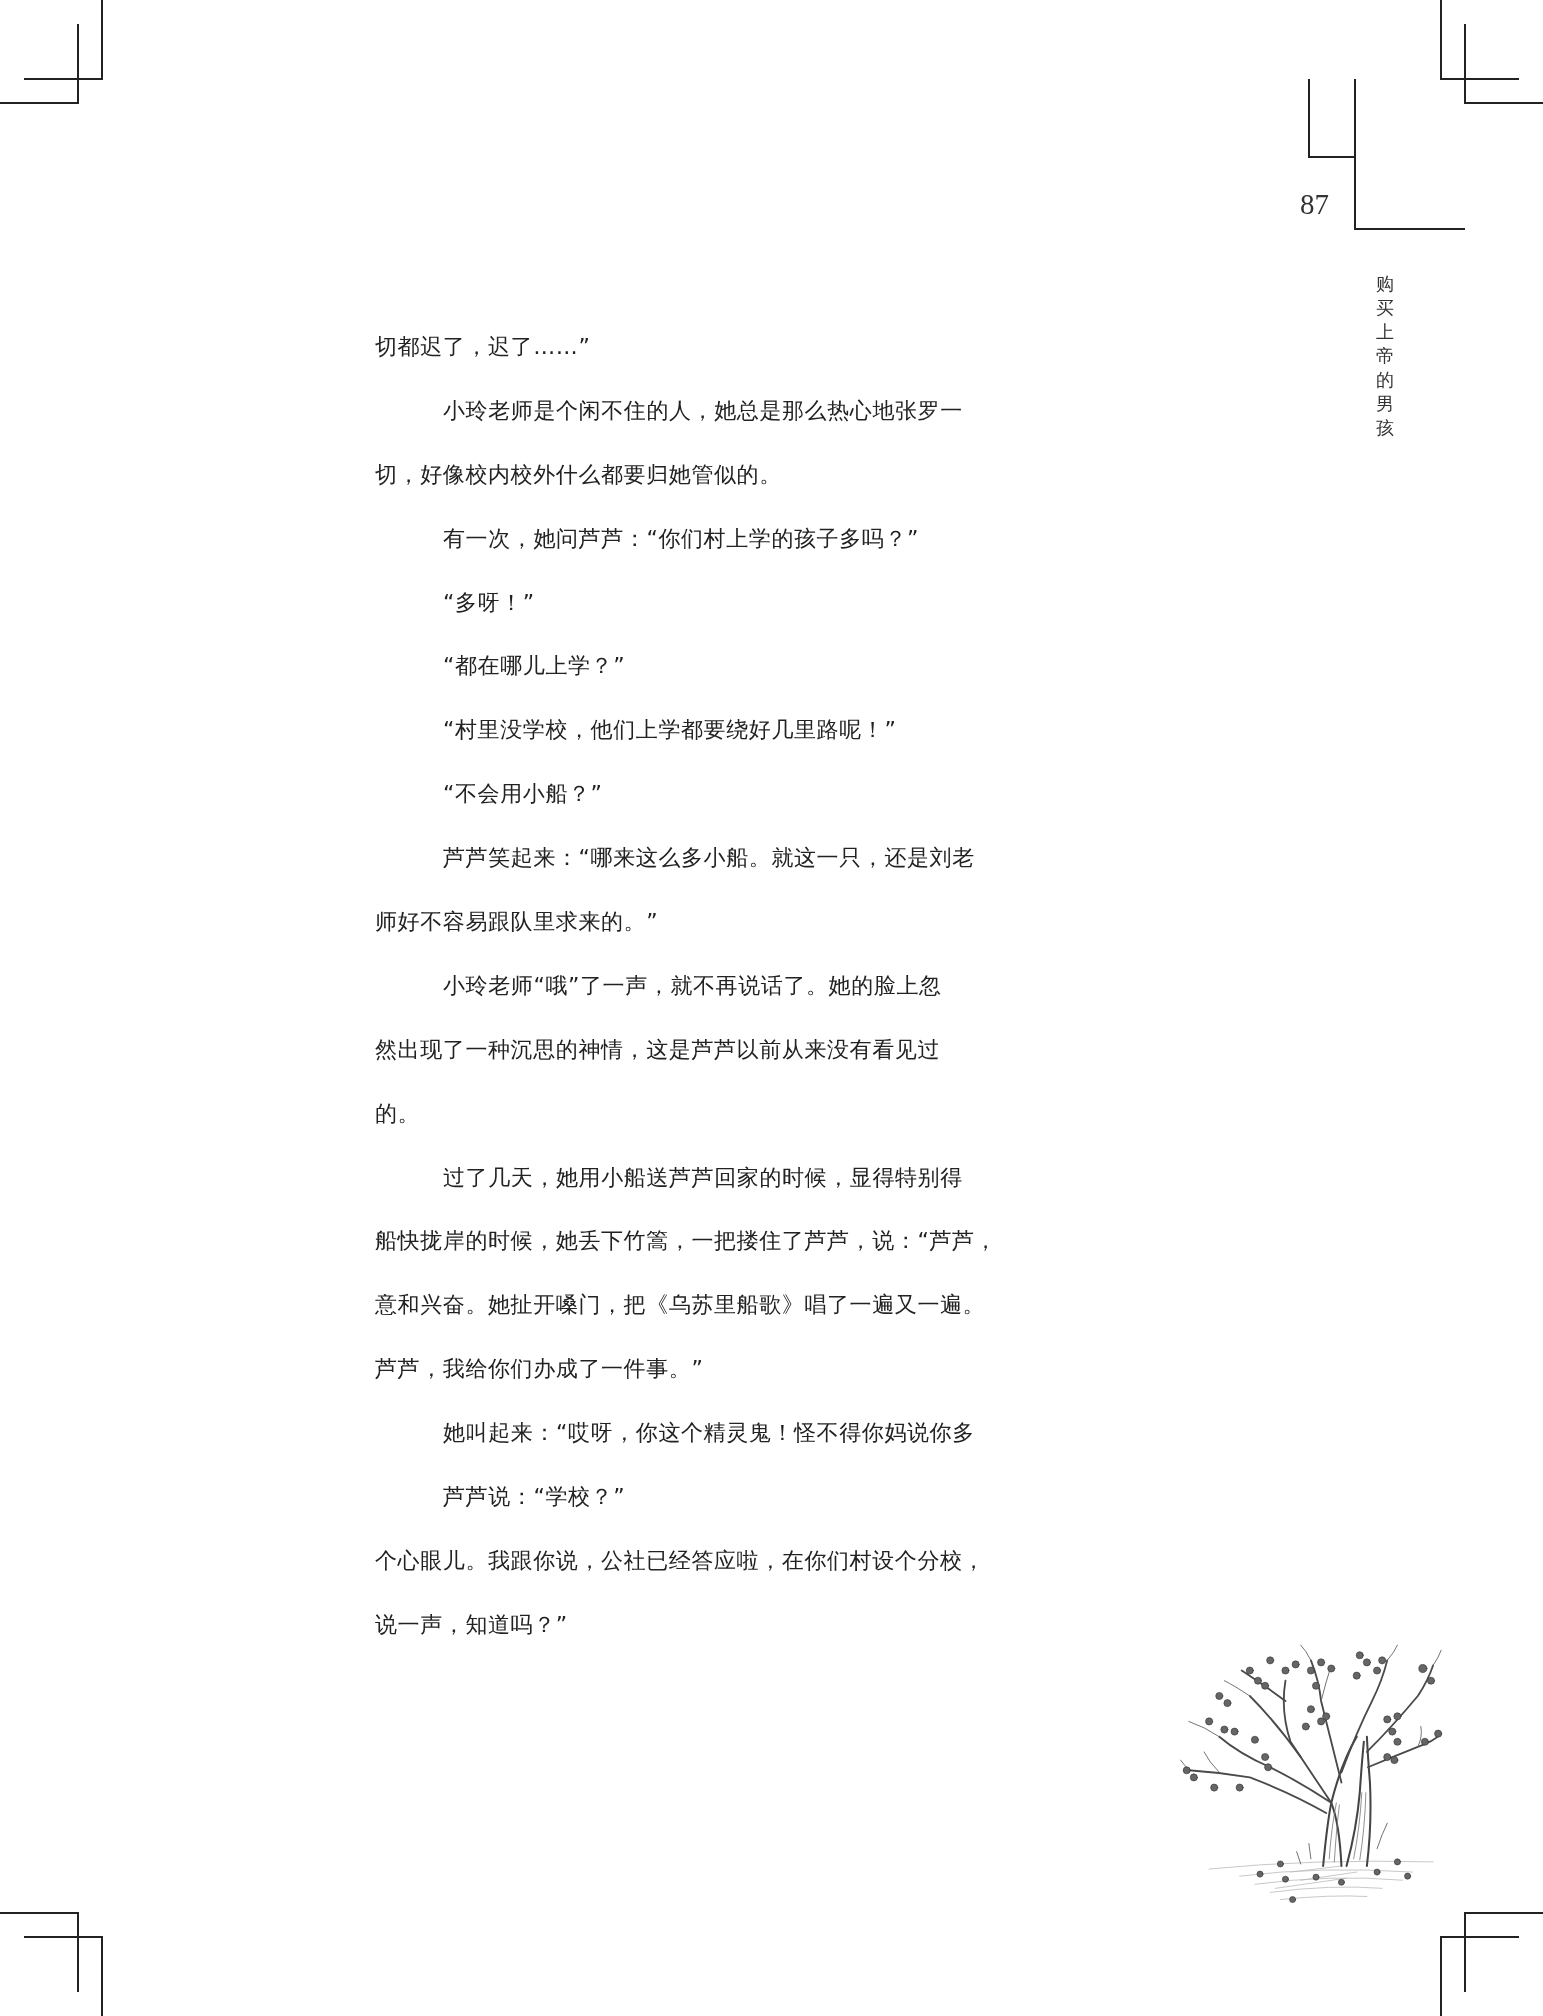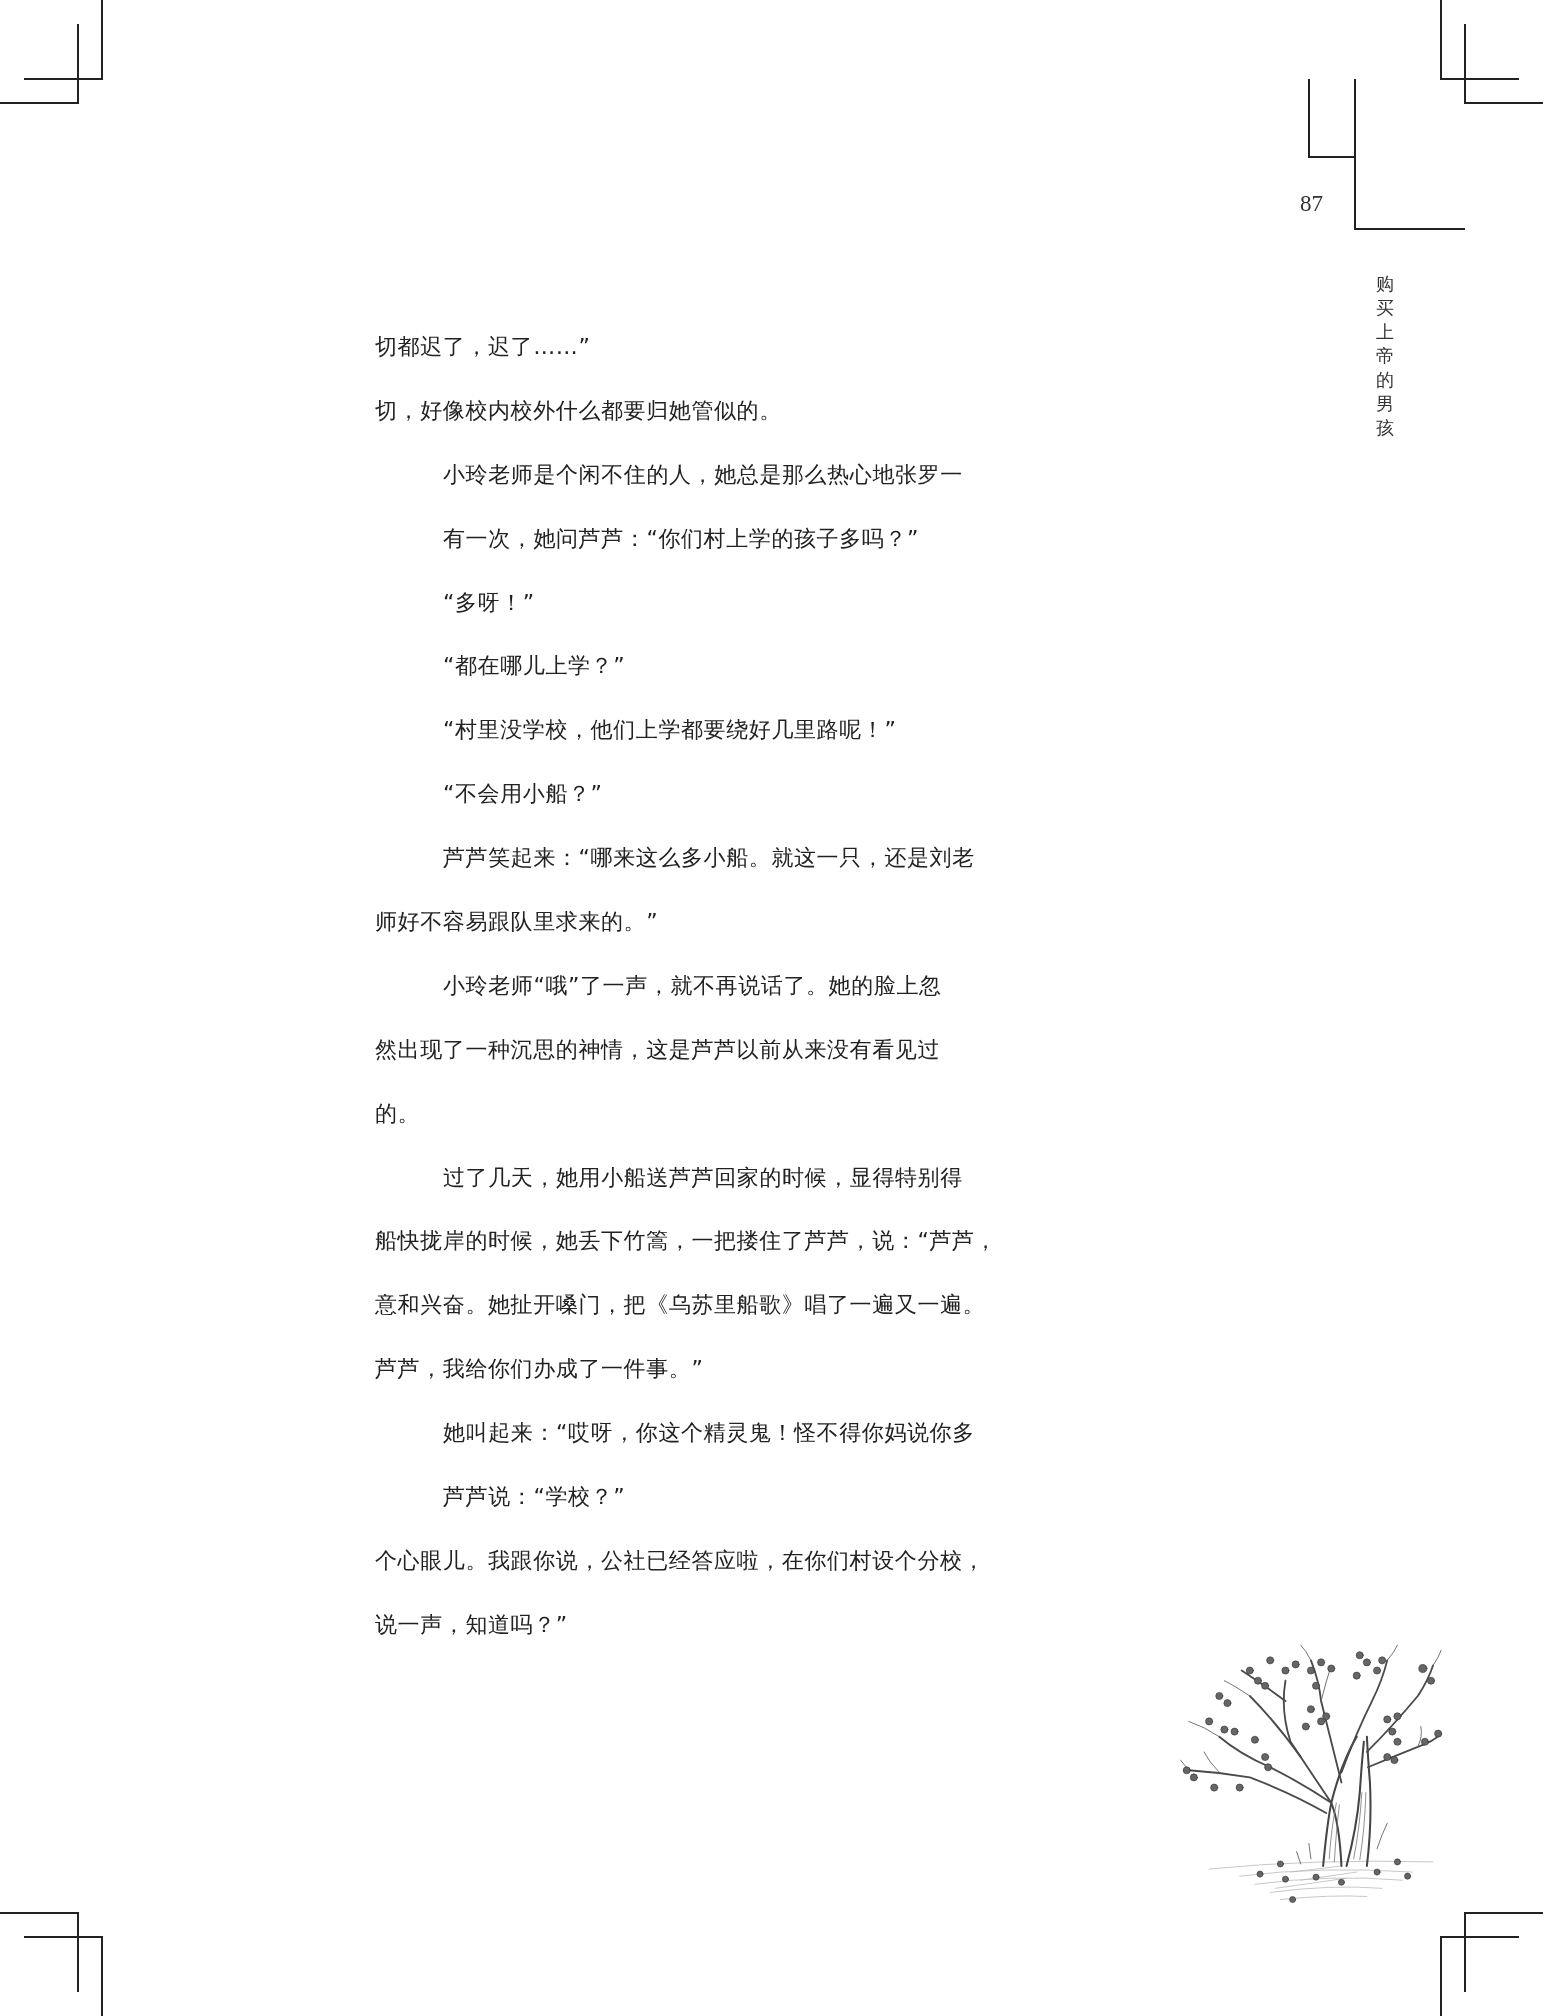--- a/index.html
+++ b/index.html
@@ -20,21 +20,21 @@
       background: #222222;
     }
     .mark.h { height: 2px; }
     .mark.v { width: 2px; }
 
     .page-number {
       position: absolute;
       left: 1300px;
       top: 186px;
       font-family: "Liberation Serif", "DejaVu Serif", serif;
-      font-size: 23px;
+      font-size: 29px;
       line-height: 36px;
       color: #333333;
       letter-spacing: 0px;
     }
     .running-title {
       position: absolute;
       left: 1372px;
       top: 272px;
       width: 26px;
       font-size: 18px;
@@ -111,22 +111,22 @@
   <span>买</span>
   <span>上</span>
   <span>帝</span>
   <span>的</span>
   <span>男</span>
   <span>孩</span>
 </div>
 
 <div class="body-text">
   <span class="line">切都迟了，迟了……”</span>
+  <span class="line indent">小玲老师是个闲不住的人，她总是那么热心地张罗一</span>
   <span class="line">切，好像校内校外什么都要归她管似的。</span>
-  <span class="line indent">小玲老师是个闲不住的人，她总是那么热心地张罗一</span>
   <span class="line indent">有一次，她问芦芦：“你们村上学的孩子多吗？”</span>
   <span class="line indent">“多呀！”</span>
   <span class="line indent">“都在哪儿上学？”</span>
   <span class="line indent">“村里没学校，他们上学都要绕好几里路呢！”</span>
   <span class="line indent">“不会用小船？”</span>
   <span class="line indent">芦芦笑起来：“哪来这么多小船。就这一只，还是刘老</span>
   <span class="line">师好不容易跟队里求来的。”</span>
   <span class="line indent">小玲老师“哦”了一声，就不再说话了。她的脸上忽</span>
   <span class="line">然出现了一种沉思的神情，这是芦芦以前从来没有看见过</span>
   <span class="line">的。</span>

